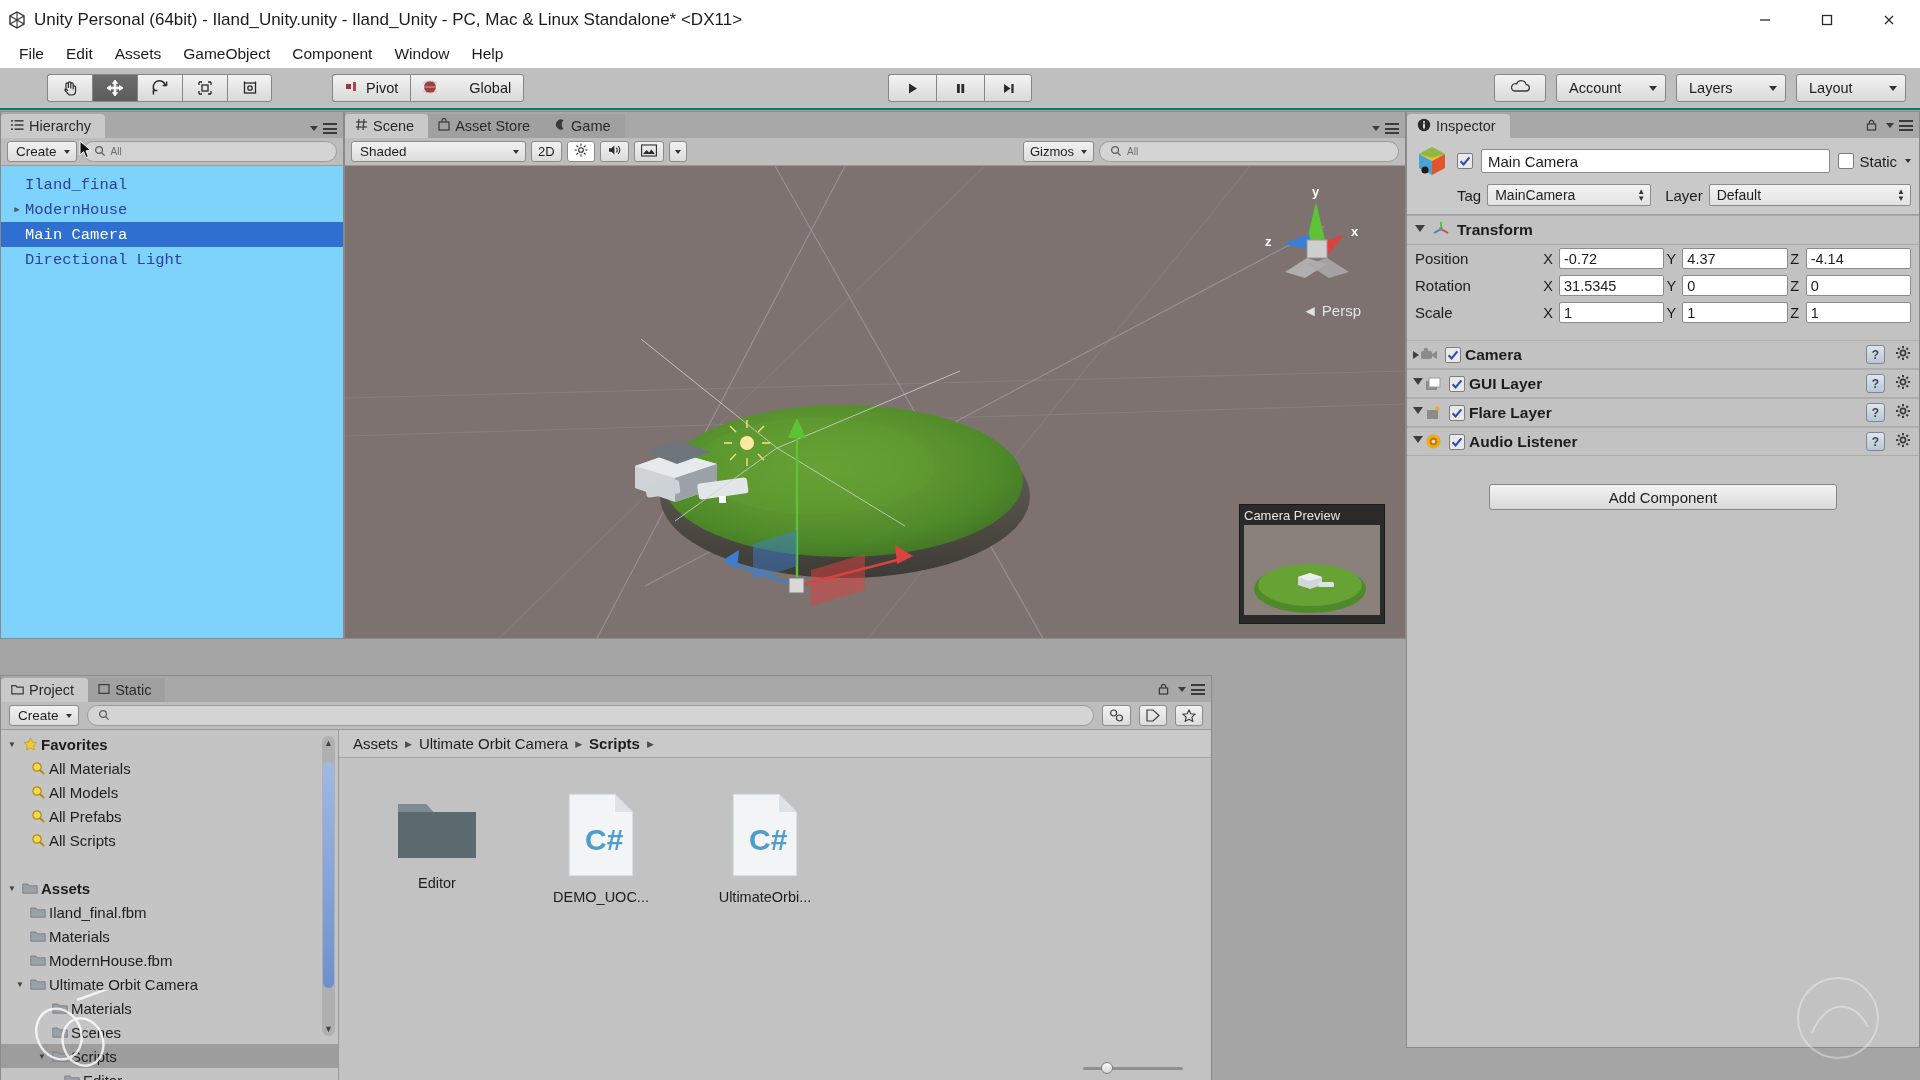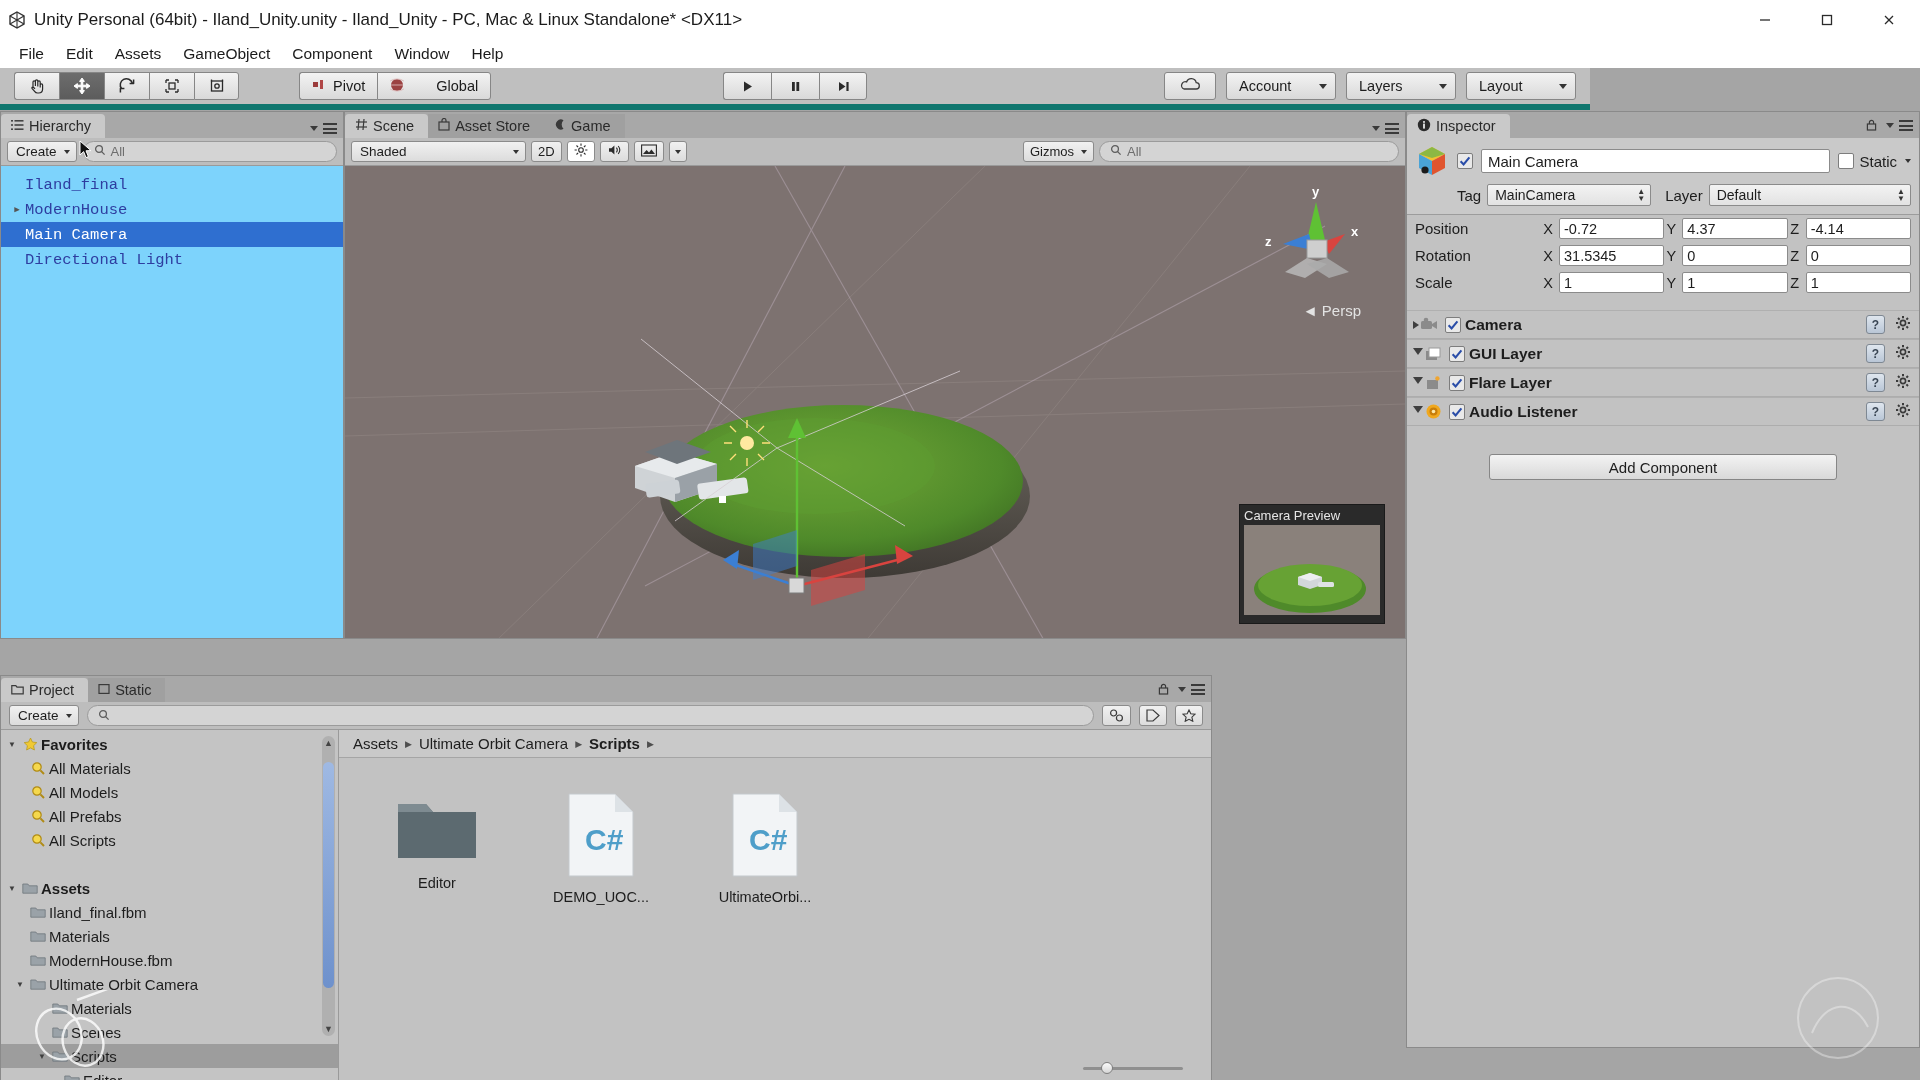--- a/index.html
+++ b/index.html
@@ -25,23 +25,23 @@
 
   
   .menubar {
     position:absolute; left:0; top:40px; width:1920px; height:28px;
     background:#ffffff; display:flex; align-items:center; padding-left:8px;
   }
   .menu-item { padding:2px 11px; font-size:15.5px; color:#1b1b1b; cursor:default; }
 
   
   .toolbar {
-    position:absolute; left:0; top:68px; width:1590px; height:42px;
-    background:#bfbfbf; border-bottom:6px solid #0f766e;
-    display:flex; align-items:center;
+    position:absolute; left:0; top:68px; width:1920px; height:42px;
+    background:#bfbfbf; border-bottom:2px solid #0f766e;
+    display:flex; align-items:center;padding-left:33px;
   }
   .tb-group { display:flex; margin-left:14px; }
   .tb-btn {
     width:45px; height:28px; background:linear-gradient(#f3f3f3,#d9d9d9);
     border:1px solid #868686; border-right:none;
     display:flex; align-items:center; justify-content:center;
   }
   .tb-btn:first-child { border-radius:3px 0 0 3px; }
   .tb-btn:last-child { border-right:1px solid #868686; border-radius:0 3px 3px 0; }
   .tb-btn.active { background:linear-gradient(#6d6d6d,#5c5c5c); }
@@ -94,21 +94,21 @@
   
   #hierarchy { left:0; top:111px; width:344px; height:528px; }
   .h-toolbar { height:28px; background:#bdbdbd; border-bottom:1px solid #9a9a9a; display:flex; align-items:center; padding:0 6px; gap:6px; }
   .mini-btn {
     height:21px; background:linear-gradient(#f1f1f1,#dcdcdc); border:1px solid #8b8b8b;
     border-radius:3px; display:flex; align-items:center; padding:0 6px 0 8px; font-size:13.5px;
   }
   .mini-caret { width:0;height:0;border-left:3.5px solid transparent;border-right:3.5px solid transparent;border-top:4.5px solid #333;margin-left:7px;}
   .search-pill {
     flex:1; height:21px; background:#d4d4d4; border:1px solid #9b9b9b; border-radius:11px;
-    display:flex; align-items:center; padding:0 10px; gap:5px; font-size:13px; color:#6d6d6d;
+    display:flex; align-items:center; padding:0 10px; gap:5px; font-size:10px; color:#6d6d6d;
   }
   .h-list { background:#7dd3fc; height:calc(100% - 54px); padding-top:6px;font-family:Liberation Mono, monospace; }
   .h-row { height:25px; display:flex; align-items:center; font-size:15.5px; padding-left:8px; color:#2e3da0; }
   .h-row.selected { background:#2f6fd0; color:#ffffff; }
   .h-arrow { width:16px; font-size:9px; color:#555; display:flex; justify-content:center; }
   .h-row.selected .h-arrow { color:#fff; }
 
   
   #scene { left:344px; top:111px; width:1062px; height:528px; }
   .sc-toolbar { height:28px; background:#bdbdbd; border-bottom:1px solid #9a9a9a; display:flex; align-items:center; padding:0 6px; gap:5px;justify-content:center; }
@@ -650,20 +650,32 @@
           </span>
           <span class="lbl" style="margin-left:8px">Layer</span>
           <span class="selfield" style="flex:1">
             <span>Default</span>
             <span class="tiny-arrows">▲<br>▼</span>
           </span>
         </div>
       </div>
 
       <div class="comp-block">
+        <div class="comp-title">
+          <span class="foldout open"></span>
+          <span>
+            <svg width="20" height="18" viewBox="0 0 20 18">
+                <path d="M10 9 L10 2" stroke="#5fc134" stroke-width="2"></path>
+                <path d="M10 9 L3 13" stroke="#3b7fd4" stroke-width="2"></path>
+                <path d="M10 9 L17 13" stroke="#d9443f" stroke-width="2"></path>
+                <circle cx="10" cy="9" r="2" fill="#888"></circle>
+              </svg>
+          </span>
+          <span class="comp-name">Transform</span>
+        </div>
         <div class="tr-row">
           <span class="tr-label">Position</span>
           <span class="axis">
               <span class="axis-l">X</span>
               <span class="vfield">-0.72</span>
             </span>
           <span class="axis">
               <span class="axis-l">Y</span>
               <span class="vfield">4.37</span>
             </span>

